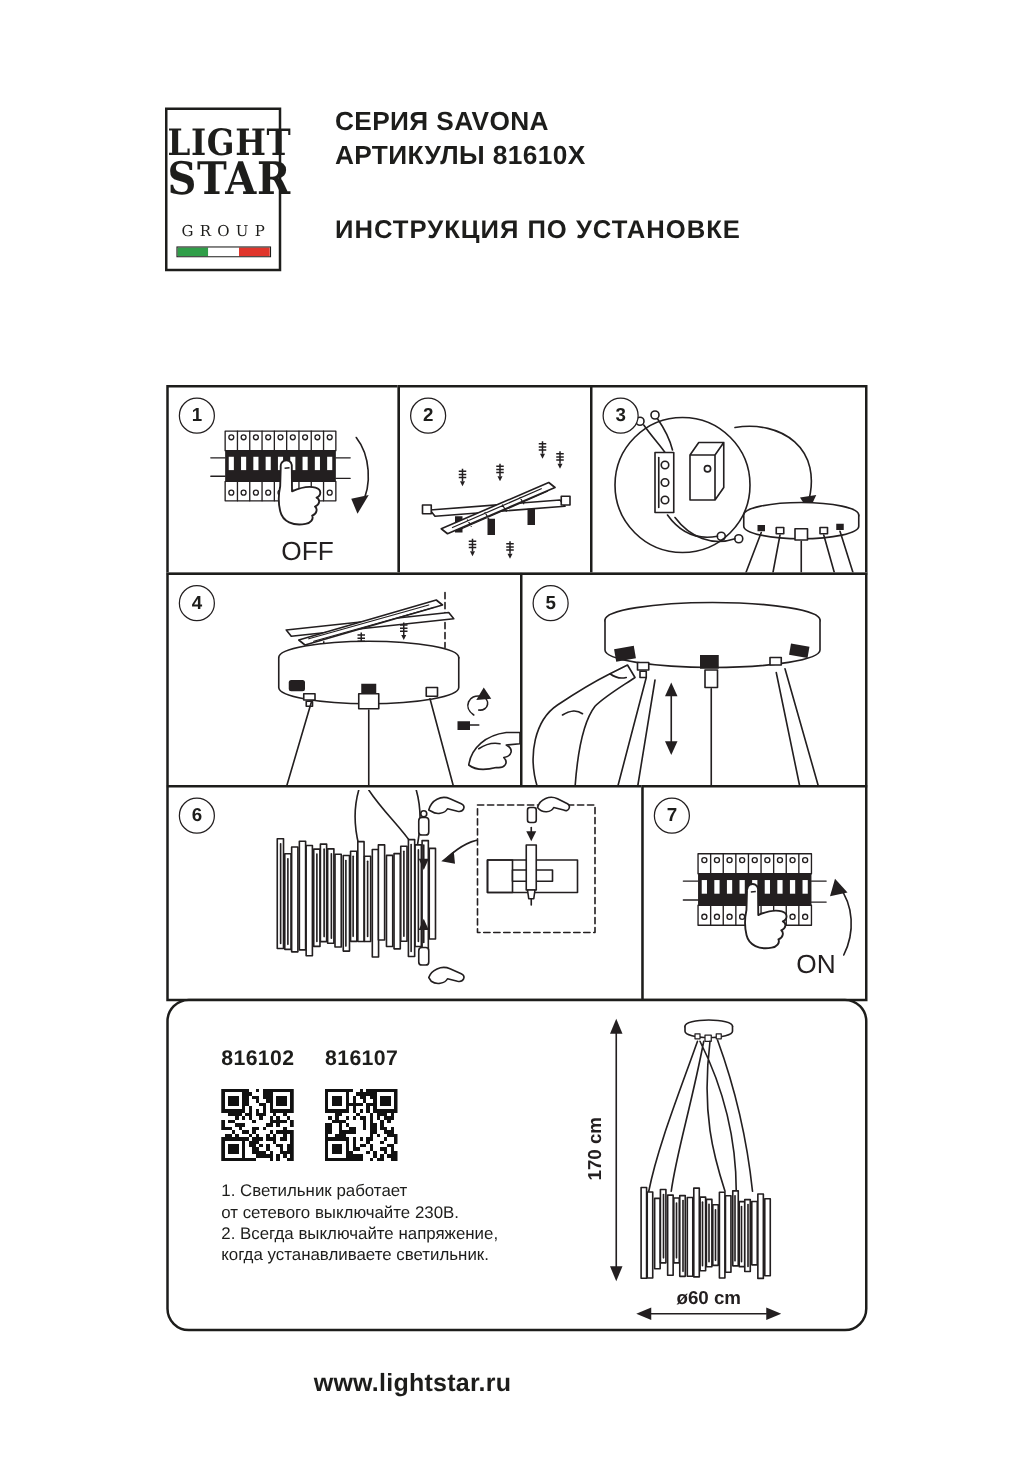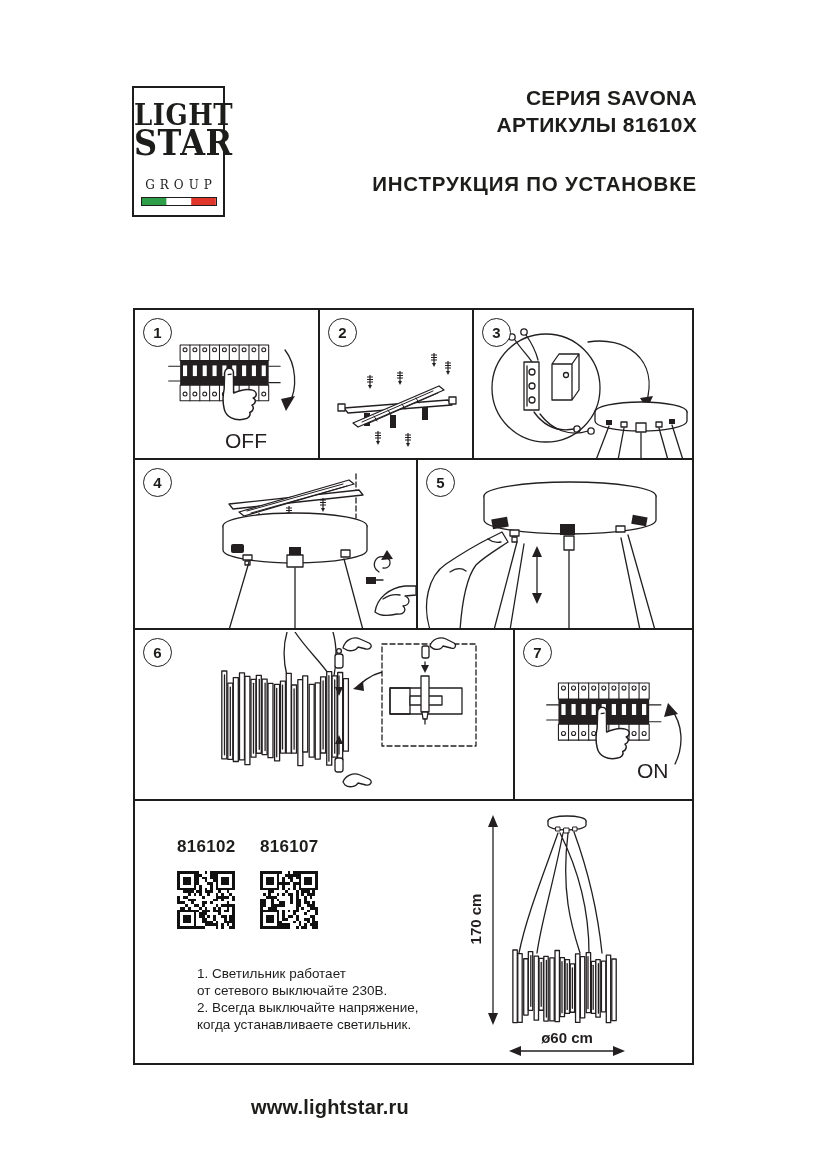--- a/index.html
+++ b/index.html
@@ -9,52 +9,52 @@
   .logo{position:absolute;left:132px;top:86px;width:93px;height:131px;border:2.5px solid #1d1d1b;
         box-sizing:border-box;text-align:center;background:#fff;}
   .logo-light{margin-top:14px;font-family:"DejaVu Serif","Liberation Serif",serif;font-weight:bold;
               font-size:26px;line-height:26px;letter-spacing:.5px;transform:scaleY(1.12);}
   .logo-star{font-family:"DejaVu Serif","Liberation Serif",serif;font-weight:bold;font-size:32px;
              line-height:30px;letter-spacing:.5px;transform:scaleY(1.12);}
   .logo-group{margin-top:20px;font-family:"DejaVu Serif","Liberation Serif",serif;font-size:12px;
               letter-spacing:5px;text-indent:5px;}
   .logo-flag{display:block;margin:5px auto 0 auto;}
   
-  .header{position:absolute;left:280px;top:84px;width:417px;text-align:right;}
+  .header{position:absolute;left:268px;top:84px;width:417px;}
   .h-series,.h-articles{font-size:21px;font-weight:bold;line-height:27px;letter-spacing:.3px;}
   .h-instr{margin-top:33px;font-size:20.5px;font-weight:bold;line-height:26px;letter-spacing:.8px;}
   
   .grid{position:absolute;left:133px;top:308px;width:561px;height:757px;}
   .cell{position:absolute;border:2px solid #1d1d1b;box-sizing:border-box;background:#fff;}
   .c1{left:0;top:0;width:187px;height:152px;}
   .c2{left:185px;top:0;width:156px;height:152px;}
   .c3{left:339px;top:0;width:222px;height:152px;}
   .c4{left:0;top:150px;width:285px;height:172px;}
   .c5{left:283px;top:150px;width:278px;height:172px;}
   .c6{left:0;top:320px;width:382px;height:173px;}
   .c7{left:380px;top:320px;width:181px;height:173px;}
-  .c8{left:0;top:491px;width:561px;height:266px;}
+  .c8{left:0;top:491px;width:561px;height:266px;border-radius:18px;}
   .stepnum{position:absolute;left:8px;top:8px;width:27px;height:27px;border:1.7px solid #231f20;
            border-radius:50%;display:flex;align-items:center;justify-content:center;
            font-size:15px;font-weight:bold;background:#fff;z-index:2;}
   .art{position:absolute;left:2px;top:2px;}
   .art :is(path,rect,circle,ellipse,line,polygon,polyline){stroke:#231f20;fill:none;stroke-width:1.3;
        stroke-linecap:round;stroke-linejoin:round;}
   .art .ink{fill:#231f20;stroke:none;}
   .art .fw{fill:#ffffff;}
   .art .ns{stroke:none;}
   .art .dash{stroke-dasharray:5 3;fill:#fff;}
   .art .thin{stroke-width:1;}
   .art text{stroke:none;fill:#231f20;font-family:"Liberation Sans",sans-serif;}
   
   .article-num{position:absolute;top:36px;font-size:17px;font-weight:bold;letter-spacing:.3px;}
   .a1{left:42px;} .a2{left:125px;}
   .qr{position:absolute;top:70px;width:58px;height:58px;}
   .q1{left:42px;} .q2{left:125px;}
-  .notes{position:absolute;left:42px;top:164px;width:250px;font-size:13.5px;line-height:17px;margin-left:20px;}
+  .notes{position:absolute;left:42px;top:143px;width:250px;font-size:13.5px;line-height:17px;}
   .footer{position:absolute;left:0;top:1096px;width:660px;text-align:center;
           font-size:20px;font-weight:bold;letter-spacing:.2px;}
 </style>
 </head>
 <body>
 
 <svg width="0" height="0" style="position:absolute">
   <defs>
     <pattern id="hatch" width="5" height="5" patternUnits="userSpaceOnUse" patternTransform="rotate(45)">
       <rect width="5" height="5" fill="#ffffff"></rect>

